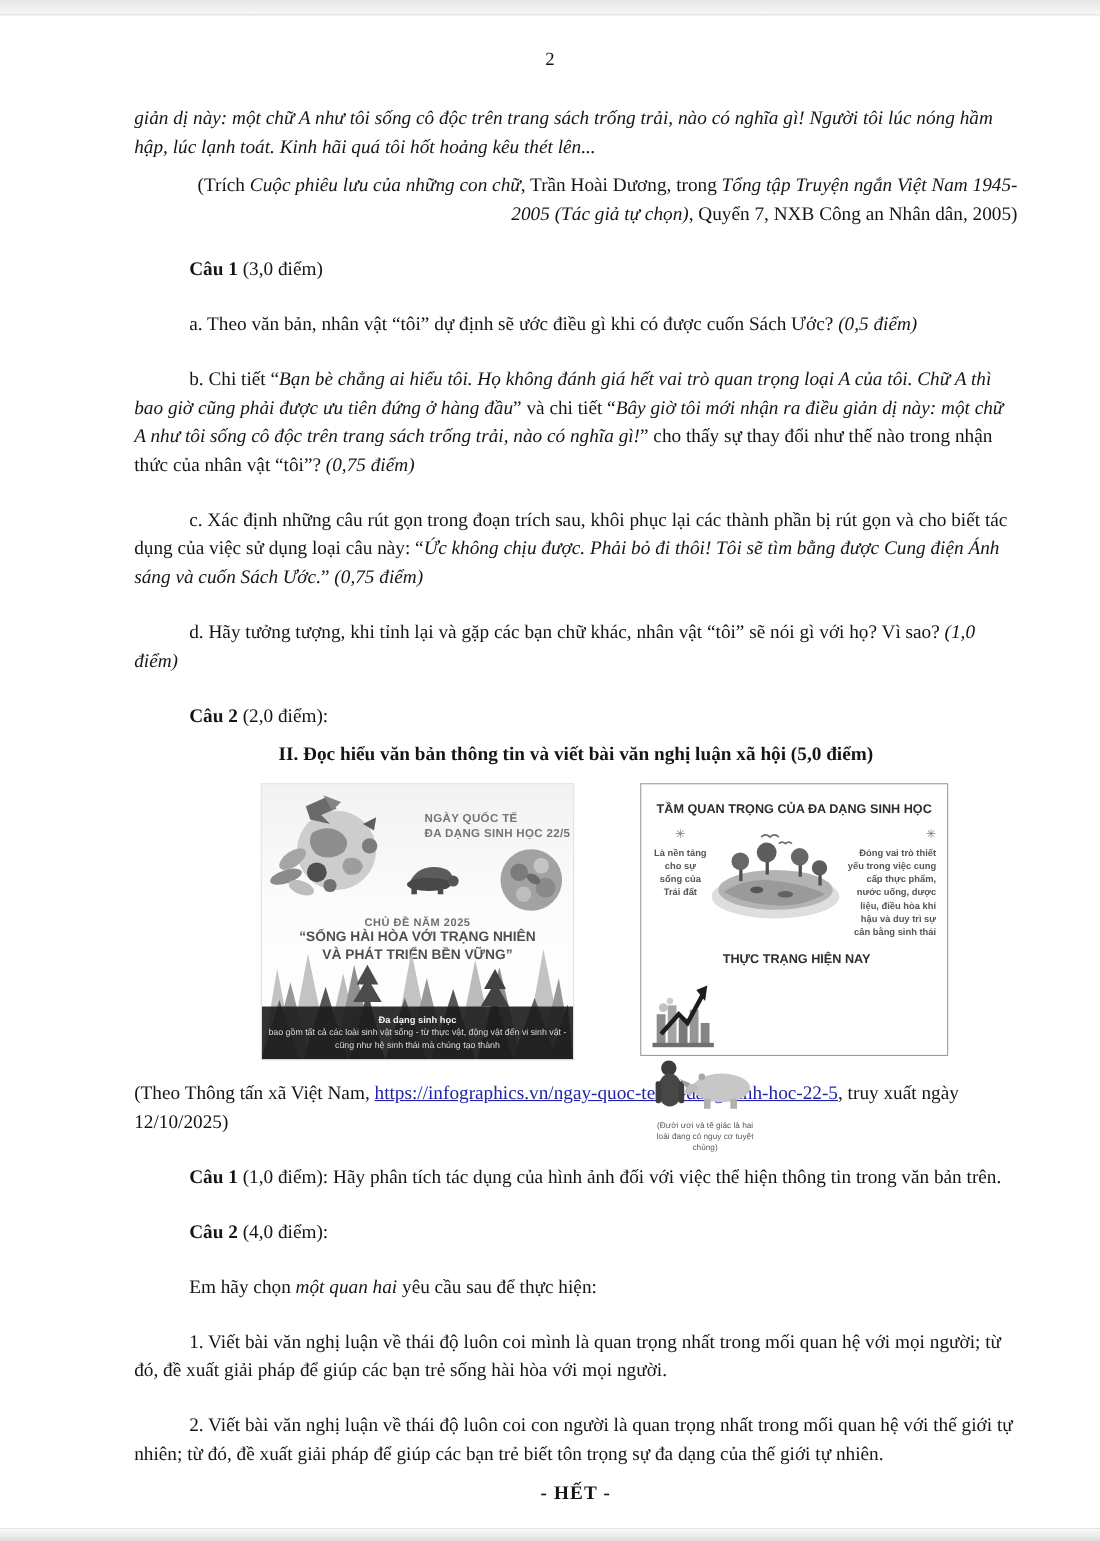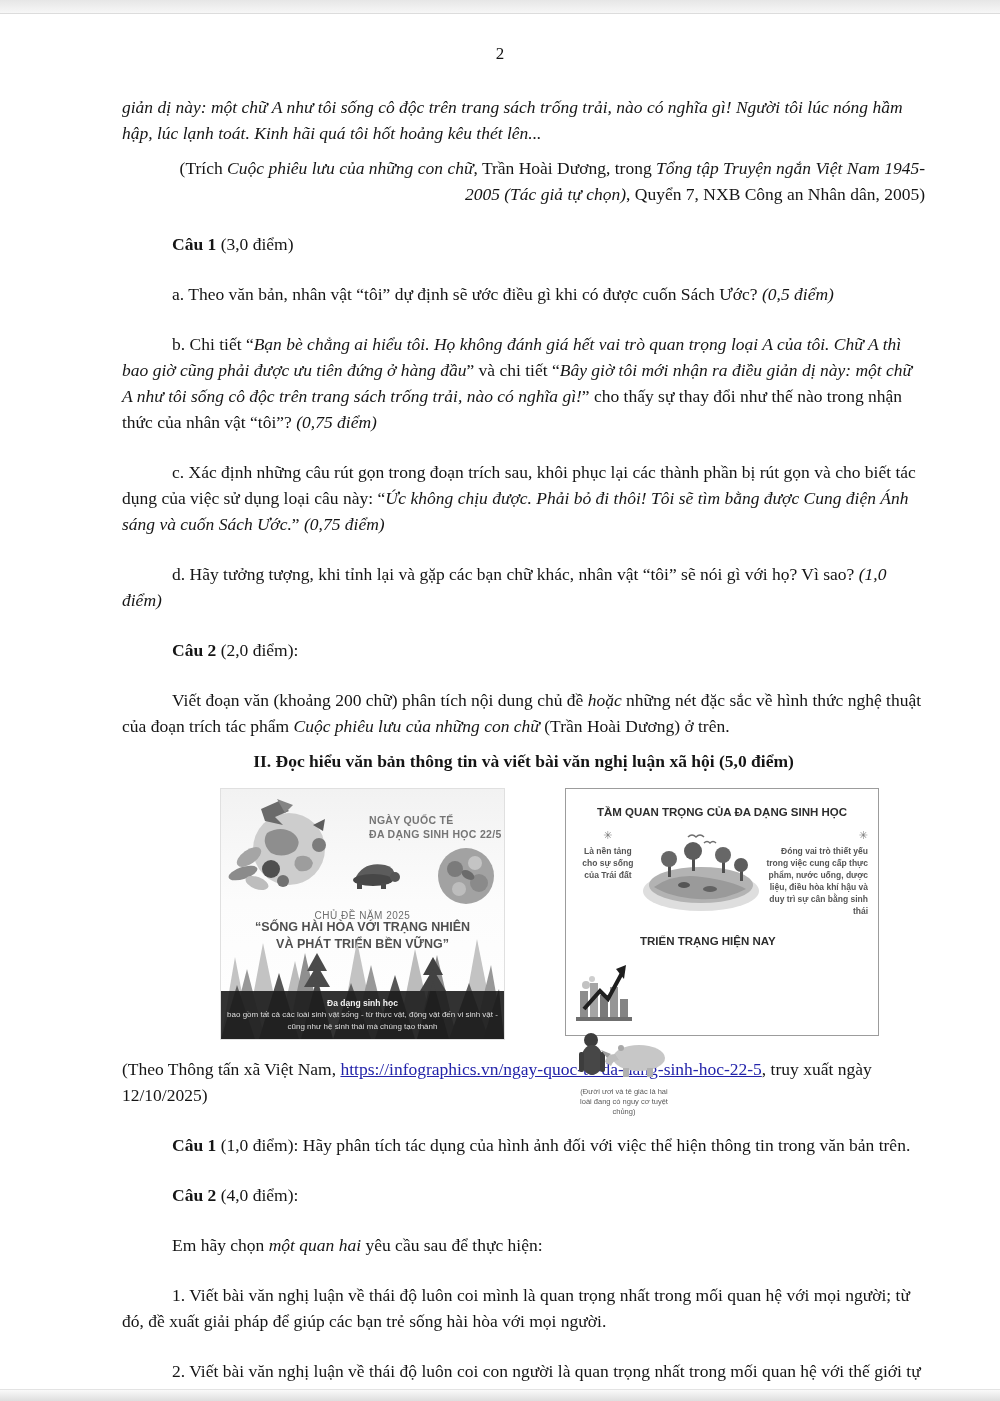--- a/index.html
+++ b/index.html
@@ -26,31 +26,31 @@
            font-family:"Liberation Sans", sans-serif;}
   .fig-left{position:relative;width:283px;height:250px;overflow:hidden;
             background:linear-gradient(#f2f2f2,#fcfcfc 45%,#ffffff);
             border:1px solid #e0e0e0;}
   .fl-title{position:absolute;top:24px;left:148px;font-size:10.5px;font-weight:bold;
             color:#757575;line-height:14px;letter-spacing:.3px;}
   .fl-collage{position:absolute;top:6px;left:6px;}
   .fl-turtle{position:absolute;top:68px;left:126px;}
   .fl-veg{position:absolute;top:56px;left:214px;}
   .fl-theme{position:absolute;top:114px;width:100%;text-align:center;font-size:10px;
-            font-weight:normal;color:#6d6d6d;letter-spacing:.5px;}
+            font-weight:bold;color:#6d6d6d;letter-spacing:.5px;}
   .fl-quote{position:absolute;top:130px;width:100%;text-align:center;font-size:12.5px;
             font-weight:bold;color:#4f4f4f;line-height:17px;}
   .fl-forest{position:absolute;bottom:0;left:0;}
   .fl-caption{position:absolute;bottom:0;left:0;width:100%;height:48px;
               background:rgba(28,28,28,.9);color:#f2f2f2;text-align:center;
               padding-top:6px;box-sizing:border-box;line-height:12px;}
   .fl-caption .c1{font-size:8.5px;font-weight:bold;}
   .fl-caption .c2{font-size:8px;font-weight:normal;color:#dddddd;}
 
-  .fig-right{position:relative;width:314px;height:248px;background:#ffffff;
+  .fig-right{position:relative;width:280px;height:248px;background:#ffffff;
              border:1px solid #9c9c9c;box-sizing:border-box;padding:8px 10px;}
   .fr-title{text-align:center;font-size:11.5px;font-weight:bold;color:#2d2d2d;margin:2px 0 4px 0;}
   .fr-row1{display:flex;align-items:flex-start;}
   .fr-colL{width:66px;text-align:center;}
   .fr-colC{flex:1;text-align:center;}
   .fr-colR{width:110px;text-align:right;}
   .flower{font-size:11px;color:#7d7d7d;line-height:12px;}
   .fr-point{font-size:8.5px;font-weight:bold;color:#555555;line-height:12px;margin-top:4px;}
   .fr-sub{font-size:11.5px;font-weight:bold;color:#2d2d2d;margin:6px 0 3px 64px;}
   .fr-row2{display:flex;gap:8px;}
@@ -79,21 +79,20 @@
     <p class="ind"><span>a. Theo văn bản, nhân vật “tôi” dự định sẽ ước điều gì khi có được cuốn Sách Ước? </span><span class="i">(0,5 điểm)</span></p>
 
     <p class="ind"><span>b. Chi tiết “</span><span class="i">Bạn bè chẳng ai hiểu tôi. Họ không đánh giá hết vai trò quan trọng loại A của tôi. Chữ A thì bao giờ cũng phải được ưu tiên đứng ở hàng đầu</span><span>” và chi tiết “</span><span class="i">Bây giờ tôi mới nhận ra điều giản dị này: một chữ A như tôi sống cô độc trên trang sách trống trải, nào có nghĩa gì!</span><span>” cho thấy sự thay đổi như thế nào trong nhận thức của nhân vật “tôi”? </span><span class="i">(0,75 điểm)</span></p>
 
     <p class="ind"><span>c. Xác định những câu rút gọn trong đoạn trích sau, khôi phục lại các thành phần bị rút gọn và cho biết tác dụng của việc sử dụng loại câu này: “</span><span class="i">Ức không chịu được. Phải bỏ đi thôi! Tôi sẽ tìm bằng được Cung điện Ánh sáng và cuốn Sách Ước.</span><span>” </span><span class="i">(0,75 điểm)</span></p>
 
     <p class="ind"><span>d. Hãy tưởng tượng, khi tỉnh lại và gặp các bạn chữ khác, nhân vật “tôi” sẽ nói gì với họ? Vì sao? </span><span class="i">(1,0 điểm)</span></p>
 
     <p class="ind"><span class="b">Câu 2</span><span> (2,0 điểm):</span></p>
 
-    <p class="ind"><span>Viết đoạn văn (khoảng 200 chữ) phân tích nội dung chủ đề </span><span class="i">hoặc</span><span> những nét đặc sắc về hình thức nghệ thuật của đoạn trích tác phẩm </span><span class="i">Cuộc phiêu lưu của những con chữ</span><span> (Trần Hoài Dương) ở trên.</span></p>
 
     <p class="b center h2">II. Đọc hiểu văn bản thông tin và viết bài văn nghị luận xã hội (5,0 điểm)</p>
 
     <div class="figures">
 
       <div class="fig-left">
         <svg class="fl-collage" width="132" height="104" viewBox="0 0 132 104">
           <circle cx="62" cy="54" r="36" fill="#cdcdcd"></circle>
           <path d="M40 38 q14 -8 26 0 q10 8 2 18 q-12 8 -24 2 q-10 -10 -4 -20z" fill="#8e8e8e"></path>
           <path d="M70 62 q12 -4 16 6 q-2 10 -14 8 q-8 -6 -2 -14z" fill="#9d9d9d"></path>
@@ -187,21 +186,21 @@
               <path d="M64 14 q3 -3 6 0 q3 -3 6 0" stroke="#6e6e6e" stroke-width="1.5" fill="none"></path>
               <ellipse cx="44" cy="56" rx="6" ry="3" fill="#555555"></ellipse>
               <ellipse cx="70" cy="60" rx="7" ry="3" fill="#626262"></ellipse>
             </svg>
           </div>
           <div class="fr-colR">
             <div class="flower">✳</div>
             <div class="fr-point">Đóng vai trò thiết yếu trong việc cung cấp thực phẩm, nước uống, dược liệu, điều hòa khí hậu và duy trì sự cân bằng sinh thái</div>
           </div>
         </div>
-        <div class="fr-sub">TRIỂN TRẠNG HIỆN NAY</div>
+        <div class="fr-sub">THỰC TRẠNG HIỆN NAY</div>
         <div class="fr-row2">
           <svg class="fr-factory" width="56" height="66" viewBox="0 0 56 66">
             <rect x="4" y="34" width="8" height="28" fill="#8d8d8d"></rect>
             <rect x="14" y="26" width="8" height="36" fill="#a5a5a5"></rect>
             <rect x="24" y="38" width="8" height="24" fill="#7a7a7a"></rect>
             <rect x="34" y="30" width="8" height="32" fill="#969696"></rect>
             <rect x="44" y="42" width="8" height="20" fill="#848484"></rect>
             <circle cx="10" cy="28" r="4" fill="#c2c2c2"></circle>
             <circle cx="16" cy="22" r="3" fill="#cecece"></circle>
             <polyline points="8,52 24,34 32,42 46,16" stroke="#1e1e1e" stroke-width="4" fill="none"></polyline>

